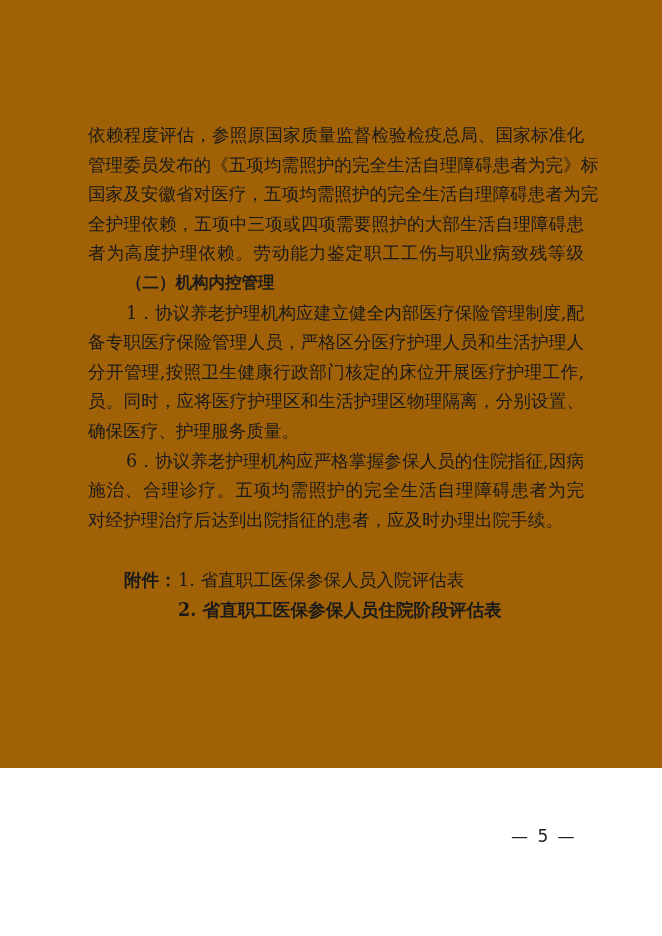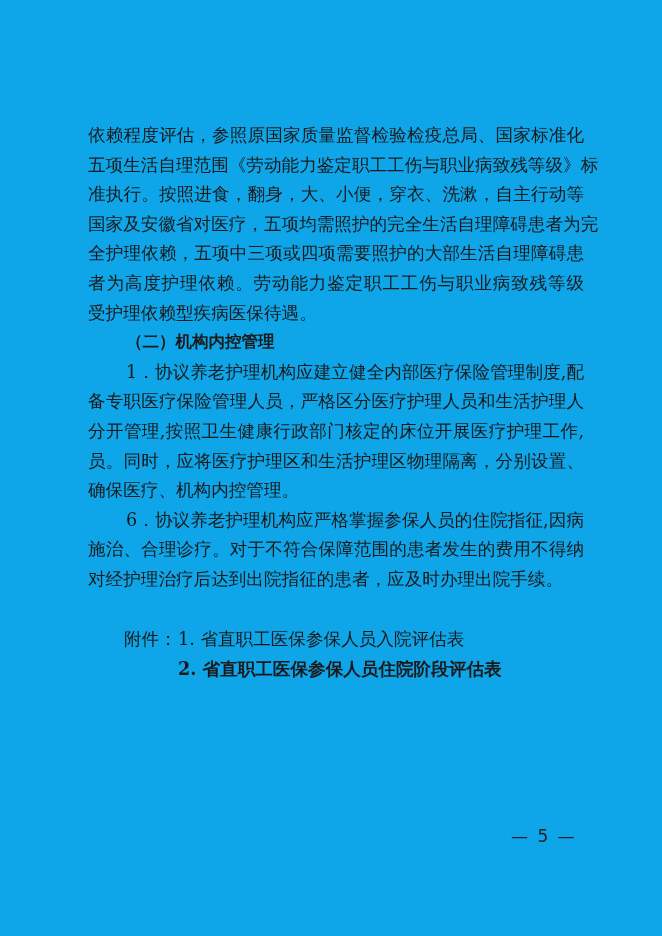--- a/index.html
+++ b/index.html
@@ -1,60 +1,58 @@
 <!DOCTYPE html>
 <html><head>
 <meta charset="utf-8">
 <style>
   html, body { margin: 0; padding: 0; background: #ffffff; }
   body { width: 662px; height: 936px; position: relative; overflow: hidden;
          font-family: "DejaVu Serif", "Liberation Serif", serif; color: #1a1a1a; }
-  .page { position: absolute; left: 0; top: 0; width: 662px; height: 936px; background: #0ea5e9; }
+  .page { position: absolute; left: 0; top: 0; width: 662px; height: 768px; background: #a16207; }
   .body-text { position: absolute; left: 88px; top: 121px; width: 496px; }
   .line { height: 29.6px; line-height: 29.6px; font-size: 17.6px; white-space: nowrap;
           text-align: justify; text-align-last: justify; letter-spacing: 0; }
   .line.last { text-align-last: left; }
   .indent { padding-left: 38px; }
   .heading { font-family: Liberation Mono, monospace; font-weight: bold; font-size: 16.5px; }
   .spacer { height: 29.6px; }
   .attach { font-size: 17.6px; height: 30px; line-height: 30px; white-space: nowrap; }
-  .attach .lbl { display: inline-block; width: 54px; padding-left: 36px; }
+  .attach .lbl { display: inline-block; width: 54px; padding-left: 36px; font-weight: bold; }
   .attach2 { padding-left: 90px; font-weight: bold; }
   .page-num { position: absolute; left: 511px; top: 826px; font-size: 17px; letter-spacing: 2px;
               font-family: "DejaVu Sans", "Liberation Sans", sans-serif; color: #222; }
 </style>
 </head>
 <body>
 
 <div class="page">
   <div class="body-text">
 
     <div>
       <div class="line">依赖程度评估，参照原国家质量监督检验检疫总局、国家标准化</div>
-      <div class="line">五项生活自理范围《劳动能力鉴定职工工伤与职业病致残等级》标</div>
-      <div class="line">准执行。按照进食，翻身，大、小便，穿衣、洗漱，自主行动等</div>
+      <div class="line">管理委员发布的《五项均需照护的完全生活自理障碍患者为完》标</div>
       <div class="line">国家及安徽省对医疗，五项均需照护的完全生活自理障碍患者为完</div>
       <div class="line">全护理依赖，五项中三项或四项需要照护的大部生活自理障碍患</div>
       <div class="line">者为高度护理依赖。劳动能力鉴定职工工伤与职业病致残等级</div>
-      <div class="line last">受护理依赖型疾病医保待遇。</div>
     </div>
 
     <div class="line last indent heading">（二）机构内控管理</div>
 
     <div>
       <div class="line indent">1．协议养老护理机构应建立健全内部医疗保险管理制度,配</div>
       <div class="line">备专职医疗保险管理人员，严格区分医疗护理人员和生活护理人</div>
       <div class="line">分开管理,按照卫生健康行政部门核定的床位开展医疗护理工作,</div>
       <div class="line">员。同时，应将医疗护理区和生活护理区物理隔离，分别设置、</div>
-      <div class="line last">确保医疗、机构内控管理。</div>
+      <div class="line last">确保医疗、护理服务质量。</div>
     </div>
 
     <div>
       <div class="line indent">6．协议养老护理机构应严格掌握参保人员的住院指征,因病</div>
-      <div class="line">施治、合理诊疗。对于不符合保障范围的患者发生的费用不得纳</div>
+      <div class="line">施治、合理诊疗。五项均需照护的完全生活自理障碍患者为完</div>
       <div class="line last">对经护理治疗后达到出院指征的患者，应及时办理出院手续。</div>
     </div>
 
 
     <div class="spacer"></div>
 
     <div>
       <div class="attach"><span class="lbl">附件：</span><span>1. 省直职工医保参保人员入院评估表</span></div>
       <div class="attach attach2"><span>2. 省直职工医保参保人员住院阶段评估表</span></div>
     </div>

